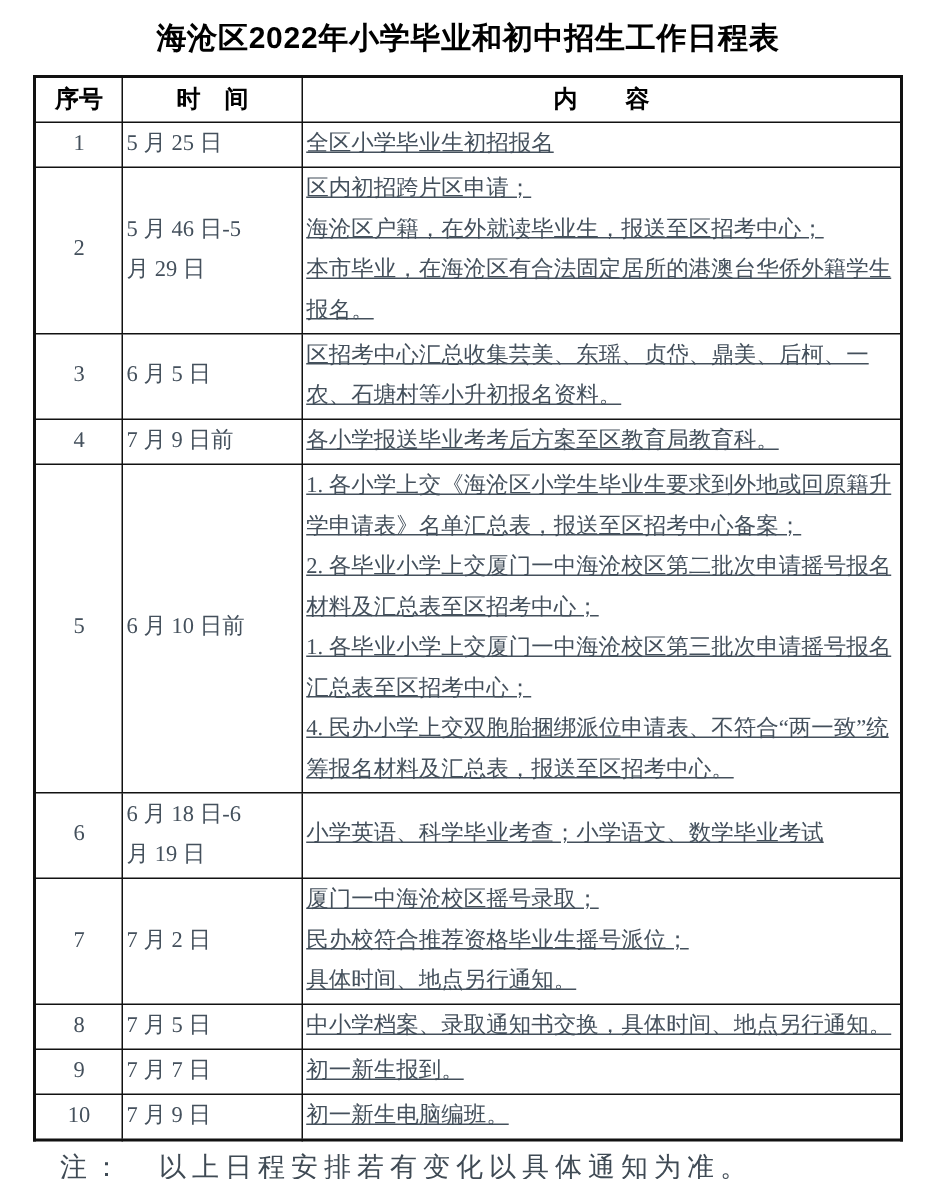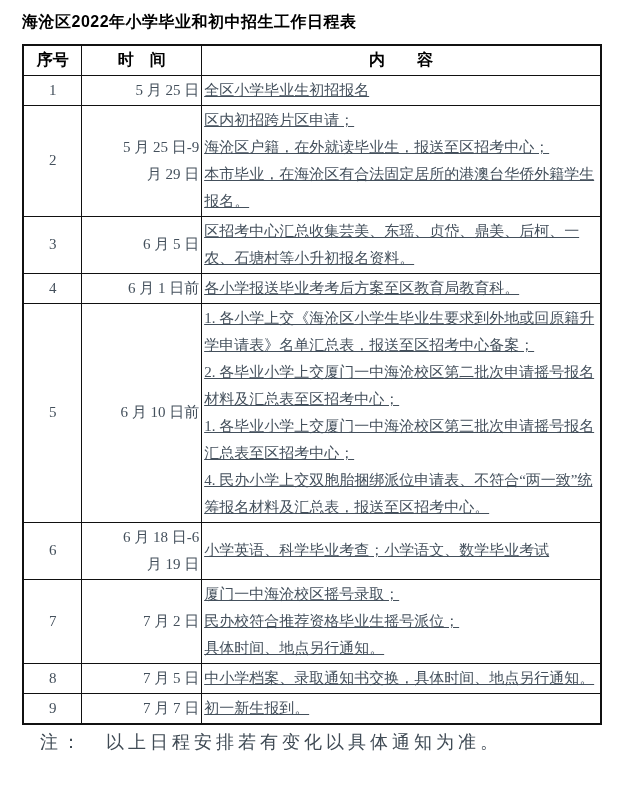--- a/index.html
+++ b/index.html
@@ -12,24 +12,24 @@
     height: 786px;
     font-family: "Liberation Serif", serif;
     box-sizing: border-box;
     overflow: hidden;
   }
   .doc {
     padding: 10px 22px 0 22px;
   }
   .title {
     font-family: "Liberation Sans", sans-serif;
-    font-size: 16px;
+    font-size: 20px;
     font-weight: 700;
     color: #000000;
-    text-align: left;
+    text-align: center;
     margin: 2px 0 11px 0;
     letter-spacing: 0.5px;
   }
   table.schedule {
     border-collapse: collapse;
     table-layout: fixed;
     width: 580px;
     border: 2px solid #111111;
   }
   table.schedule th,
@@ -47,21 +47,21 @@
     white-space: pre;
   }
   table.schedule td {
     color: #44505c;
     font-size: 15px;
     line-height: 27px;
     vertical-align: middle;
     padding: 1px 2px;
   }
   .col-no    { width: 56px;  text-align: center; }
-  .col-time  { width: 114px; text-align: right; }
+  .col-time  { width: 114px; text-align: left; }
   .col-content { width: 380px; text-align: left; }
   td.col-content { padding: 2px 4px 2px 8px; text-decoration: underline; }
   td.col-no { font-size: 15px; }
   tbody tr { height: 29px; }
   .content-line { min-height: 27px; }
   .note {
     font-size: 18px;
     color: #3f4a54;
     letter-spacing: 4px;
     margin: 5px 0 0 18px;
@@ -88,42 +88,42 @@
           <td class="col-time">
             <div>5 月 25 日</div>
           </td>
           <td class="col-content">
             <div class="content-line">全区小学毕业生初招报名</div>
           </td>
         </tr>
         <tr>
           <td class="col-no">2</td>
           <td class="col-time">
-            <div>5 月 25 日-9</div>
+            <div>5 月 46 日-5</div>
             <div>月 29 日</div>
           </td>
           <td class="col-content">
             <div class="content-line">区内初招跨片区申请；</div>
             <div class="content-line">海沧区户籍，在外就读毕业生，报送至区招考中心；</div>
             <div class="content-line">本市毕业，在海沧区有合法固定居所的港澳台华侨外籍学生报名。</div>
           </td>
         </tr>
         <tr>
           <td class="col-no">3</td>
           <td class="col-time">
             <div>6 月 5 日</div>
           </td>
           <td class="col-content">
             <div class="content-line">区招考中心汇总收集芸美、东瑶、贞岱、鼎美、后柯、一农、石塘村等小升初报名资料。</div>
           </td>
         </tr>
         <tr>
           <td class="col-no">4</td>
           <td class="col-time">
-            <div>6 月 1 日前</div>
+            <div>7 月 9 日前</div>
           </td>
           <td class="col-content">
             <div class="content-line">各小学报送毕业考考后方案至区教育局教育科。</div>
           </td>
         </tr>
         <tr>
           <td class="col-no">5</td>
           <td class="col-time">
             <div>6 月 10 日前</div>
           </td>
@@ -166,17 +166,26 @@
         </tr>
         <tr>
           <td class="col-no">9</td>
           <td class="col-time">
             <div>7 月 7 日</div>
           </td>
           <td class="col-content">
             <div class="content-line">初一新生报到。</div>
           </td>
         </tr>
+        <tr>
+          <td class="col-no">10</td>
+          <td class="col-time">
+            <div>7 月 9 日</div>
+          </td>
+          <td class="col-content">
+            <div class="content-line">初一新生电脑编班。</div>
+          </td>
+        </tr>
       </tbody>
   </table>
 
   <p class="note">注：　以上日程安排若有变化以具体通知为准。</p>
 </div>
 
 </body></html>

